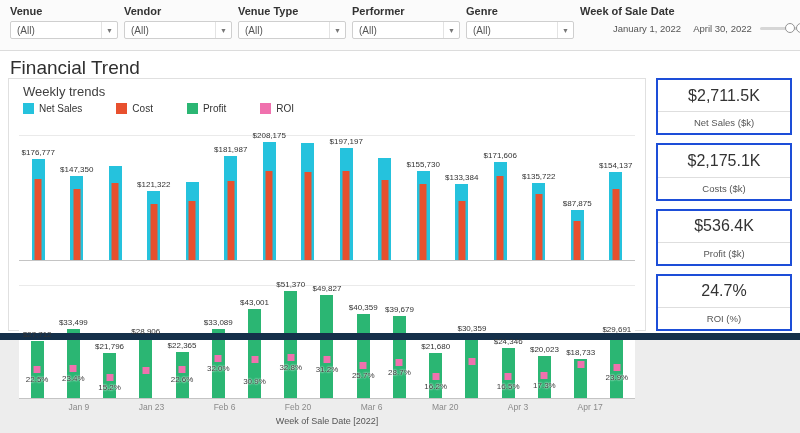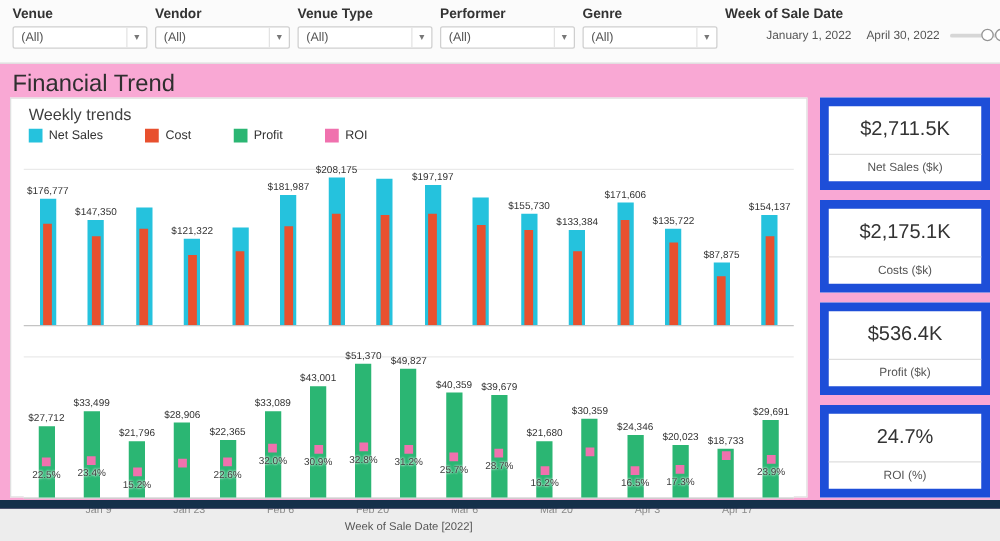--- a/index.html
+++ b/index.html
@@ -1,17 +1,17 @@
 <!DOCTYPE html>
 <html><head>
 <meta charset="utf-8">
 <style>
   html,body{margin:0;padding:0;}
   body{width:800px;height:433px;overflow:hidden;font-family:"Liberation Sans",sans-serif;background:#ededed;}
-  .app{position:relative;width:800px;height:407px;background:#f9a8d4;}
+  .app{position:relative;width:800px;height:340px;background:#ffffff;}
 
   
   .filter-bar{display:flex;justify-content:space-between;align-items:flex-start;
     padding:5px 10px 7px;background:#fbfbfb;border-bottom:1px solid #dcdcdc;height:38px;box-sizing:content-box;}
   .fgroup{display:flex;flex-direction:column;gap:4px;width:108px;}
   .flabel{font-size:11px;font-weight:700;color:#333;}
   .fselect{display:flex;justify-content:space-between;align-items:center;border:1px solid #cfcfcf;
     background:#fff;height:16px;padding-left:6px;font-size:10px;color:#555;border-radius:2px;cursor:pointer;}
   .caret{width:15px;height:16px;display:flex;align-items:center;justify-content:center;
     border-left:1px solid #e3e3e3;color:#777;font-size:7px;}
@@ -48,21 +48,21 @@
   .gbar{width:13px;position:relative;}
   .roi-mark{position:absolute;left:50%;transform:translateX(-50%);width:7px;height:7px;z-index:2;}
   .roi-text{position:absolute;left:50%;transform:translateX(-50%);font-size:8px;color:#3c3c3c;
     white-space:nowrap;z-index:3;text-shadow:0 0 2px #fff,0 0 2px #fff;}
   .ticks{display:flex;padding-top:3px;}
   .tick{flex:1;text-align:center;font-size:8.5px;color:#8a8a8a;white-space:nowrap;margin-left:17px;}
   .axis-title{text-align:center;font-size:9px;color:#555;padding-top:4px;}
 
   
   .kpi-col{width:136px;display:flex;flex-direction:column;gap:8px;}
-  .kpi{flex:1;background:#fff;border:7px solid #1d4ed8;display:flex;flex-direction:column;}
+  .kpi{flex:1;background:#fff;border:2px solid #1d4ed8;display:flex;flex-direction:column;}
   .kpi-val{flex:1;display:flex;align-items:center;justify-content:center;font-size:16px;color:#333;}
   .kpi-cap{border-top:1px solid #dedede;text-align:center;font-size:9.5px;color:#555;padding:5px 0;}
 
   .footer-bar{position:absolute;left:0;right:0;bottom:0;height:7px;background:#15304a;}
 </style>
 </head>
 <body>
 
 <div class="app">
 
@@ -286,21 +286,21 @@
        <div class="gbar" style="height:69px;background:#2bb673">
          <div class="vlabel">$33,089</div>
          <div class="roi-mark" style="bottom:36px;background:#f071ae"></div>
          <div class="roi-text" style="bottom:25px">32.0%</div>
        </div>
      </div>
             <div class="week">
        <div class="gbar" style="height:89px;background:#2bb673">
          <div class="vlabel">$43,001</div>
          <div class="roi-mark" style="bottom:35px;background:#f071ae"></div>
-         <div class="roi-text" style="bottom:24px">30.9%</div>
+         <div class="roi-text" style="bottom:12px">30.9%</div>
        </div>
      </div>
             <div class="week">
        <div class="gbar" style="height:107px;background:#2bb673">
          <div class="vlabel">$51,370</div>
          <div class="roi-mark" style="bottom:37px;background:#f071ae"></div>
          <div class="roi-text" style="bottom:26px">32.8%</div>
        </div>
      </div>
             <div class="week">

